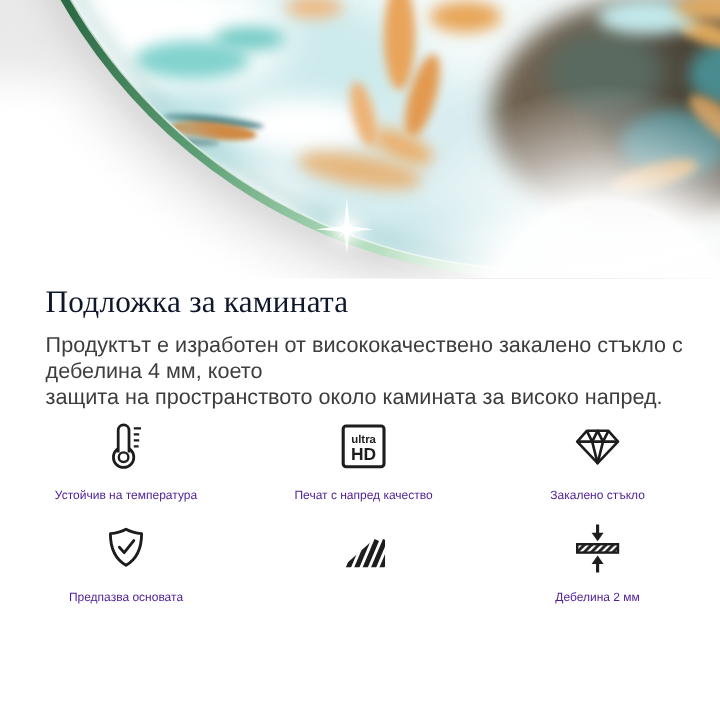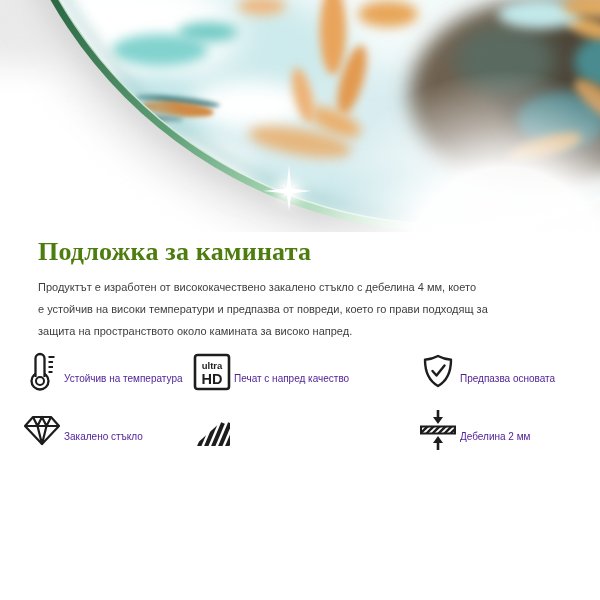--- a/index.html
+++ b/index.html
@@ -6,35 +6,35 @@
   body{
     width:600px;height:600px;background:#ffffff;overflow:hidden;
     font-family:"Liberation Sans",sans-serif;color:#3d3d3d;
   }
   .hero{width:600px;height:232px;position:relative;}
   .hero svg{display:block;}
   .content{position:relative;}
   h1.title{
     margin:3px 0 0 38px;
     font-family:"Liberation Serif",serif;
-    font-weight:700;
+    font-weight:400;
     font-size:26px;line-height:33px;
-    color:#4d7c0f;letter-spacing:.2px;
+    color:#0f172a;letter-spacing:.2px;
   }
   .desc{
     margin:8px 0 0 38px;width:548px;
-    font-size:11px;line-height:22px;color:#3d3d3d;
+    font-size:18px;line-height:22px;color:#3d3d3d;
   }
   .features{
     display:grid;
     grid-template-columns:170px 226px 164px;
     margin:8px 20px 0 20px;
     row-gap:14px;
   }
-  .feature{display:flex;align-items:center;}
+  .feature{display:flex;flex-direction:column;align-items:center;}
   .icon-wrap{width:44px;height:44px;display:flex;align-items:center;justify-content:center;}
   .feature-label{margin-top:12px;font-size:10px;line-height:15px;color:#4c1d95;white-space:nowrap;}
   .badge-top{font-family:"Liberation Sans",sans-serif;font-weight:700;font-size:9.5px;}
   .badge-hd{font-family:"Liberation Sans",sans-serif;font-weight:700;font-size:14.5px;}
 </style>
 </head>
 <body>
 
 <div>
 
@@ -134,21 +134,20 @@
     </svg>
   </div>
 
   <div class="content">
     <h1 class="title">
       <span style="display:block">Подложка за камината</span>
     </h1>
 
     <div class="desc">
       <div>Продуктът е изработен от висококачествено закалено стъкло с дебелина 4 мм, което</div>
-      <div>е устойчив на високи температури и предпазва от повреди, което го прави подходящ за</div>
       <div>защита на пространството около камината за високо напред.</div>
     </div>
 
     <div class="features">
 
       <div class="feature">
         <div class="icon-wrap">
           <svg width="44" height="44" viewBox="0 0 44 44" fill="none" stroke="#1d1d1d" stroke-width="2.3">
             <circle cx="20" cy="31" r="8.5"></circle>
             <path d="M15.5 27 V8.5 A4.5 4.5 0 0 1 24.5 8.5 V27" fill="#ffffff"></path>
@@ -168,38 +167,38 @@
             <rect x="5" y="5" width="34" height="34" rx="2.5" fill="none" stroke="#1d1d1d" stroke-width="2.6"></rect>
             <text class="badge-top" x="22" y="19" text-anchor="middle" fill="#1d1d1d">ultra</text>
             <text class="badge-hd" x="22" y="33.5" text-anchor="middle" fill="#1d1d1d">HD</text>
           </svg>
         </div>
         <div class="feature-label">Печат с напред качество</div>
       </div>
 
       <div class="feature">
         <div class="icon-wrap">
-          <svg width="44" height="44" viewBox="0 0 44 44" fill="none" stroke="#1d1d1d" stroke-width="2.4">
-            <path d="M22 6 C26 8.2 30.5 9.3 35 9.7 C35 21 31.5 30.5 22 36 C12.5 30.5 9 21 9 9.7 C13.5 9.3 18 8.2 22 6 Z" stroke-linejoin="round"></path>
-            <path d="M16.5 21 L20.5 25.5 L28.5 15.5" stroke-linecap="round" stroke-linejoin="round"></path>
-          </svg>
-        </div>
-        <div class="feature-label">Предпазва основата</div>
-      </div>
-
-      <div class="feature">
-        <div class="icon-wrap">
           <svg width="44" height="44" viewBox="0 0 44 44" fill="none" stroke="#1d1d1d" stroke-width="2.2" stroke-linejoin="round">
             <path d="M13 9 L31 9 L39 18 L22 36 L5 18 Z"></path>
             <path d="M5 18 H39"></path>
             <path d="M13 9 L17.5 18 L22 9 L26.5 18 L31 9"></path>
             <path d="M17.5 18 L22 36 L26.5 18"></path>
           </svg>
         </div>
         <div class="feature-label">Закалено стъкло</div>
+      </div>
+
+      <div class="feature">
+        <div class="icon-wrap">
+          <svg width="44" height="44" viewBox="0 0 44 44" fill="none" stroke="#1d1d1d" stroke-width="2.4">
+            <path d="M22 6 C26 8.2 30.5 9.3 35 9.7 C35 21 31.5 30.5 22 36 C12.5 30.5 9 21 9 9.7 C13.5 9.3 18 8.2 22 6 Z" stroke-linejoin="round"></path>
+            <path d="M16.5 21 L20.5 25.5 L28.5 15.5" stroke-linecap="round" stroke-linejoin="round"></path>
+          </svg>
+        </div>
+        <div class="feature-label">Предпазва основата</div>
       </div>
 
       <div class="feature">
         <div class="icon-wrap">
           <svg width="44" height="44" viewBox="0 0 44 44">
             <defs>
                 <clipPath id="triClip">
                   <path d="M4 38 L40 6 L40 38 Z"></path>
                 </clipPath>
               </defs>

